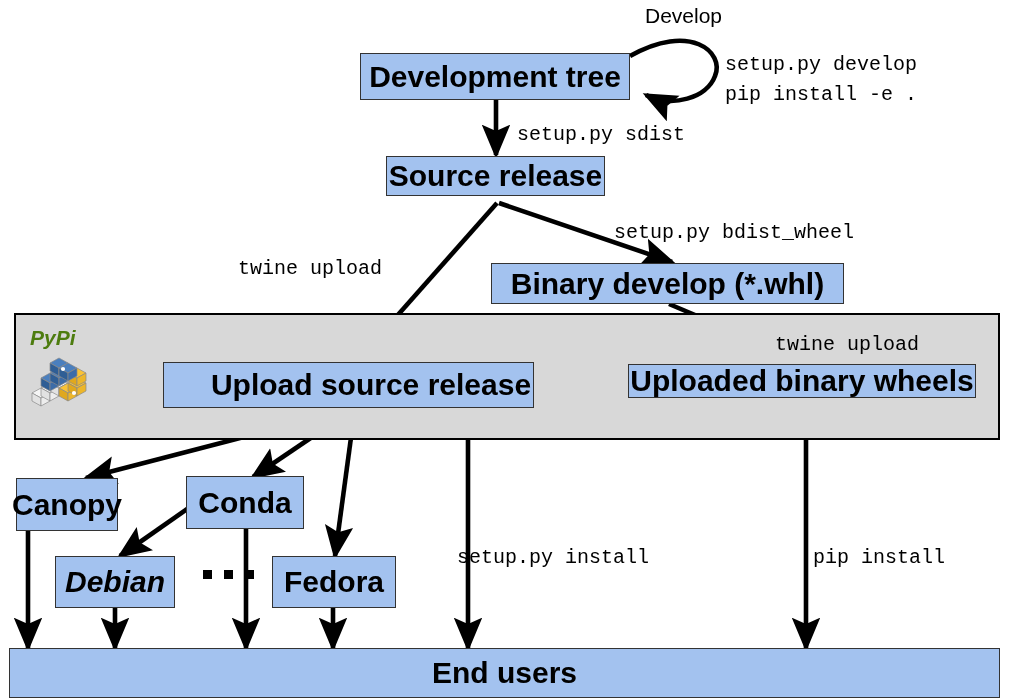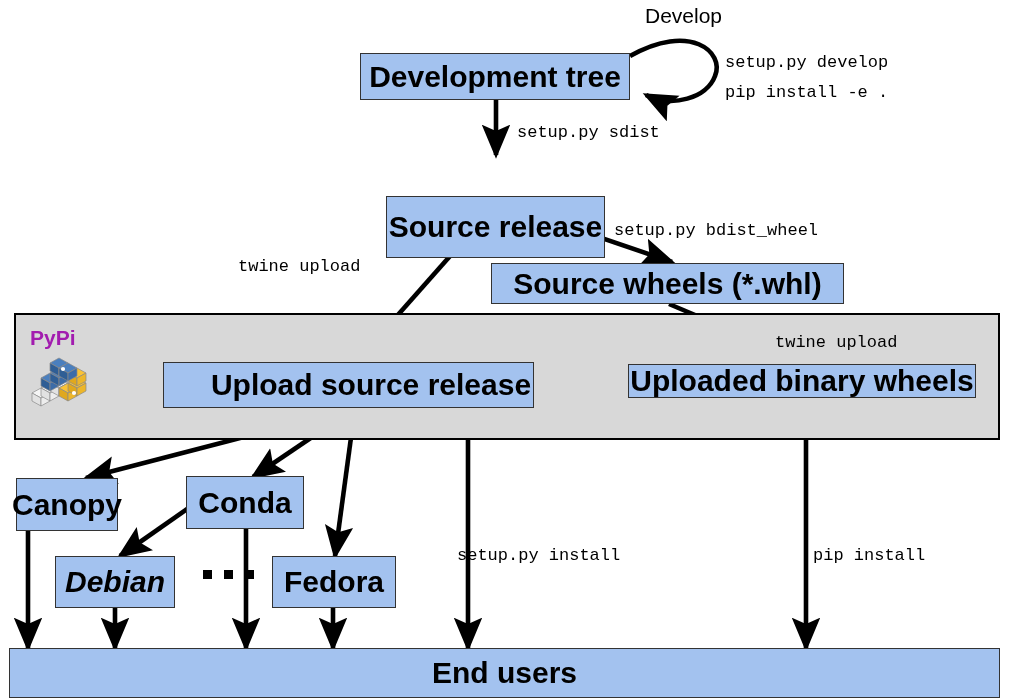--- a/index.html
+++ b/index.html
@@ -27,42 +27,43 @@
   .panel {
     position: absolute;
     background: #d8d8d8;
     border: 2px solid #000000;
     box-sizing: border-box;
   }
   .panel-title {
     position: absolute;
     font-weight: bold;
     font-size: 21px;
-    color: #a21caf;
-    font-family: "Liberation Sans", sans-serif;
+    color: #4d7c0f;
+    font-family: "Liberation Sans", sans-serif;
+    font-style: italic;
   }
   .node {
     position: absolute;
     background: #a3c2ef;
     border: 1.5px solid #333333;
     box-sizing: border-box;
     display: flex;
     align-items: center;
     justify-content: center;
     color: #000000;
     font-weight: bold;
     font-family: "Liberation Sans", sans-serif;
     white-space: nowrap;
     z-index: 5;
   }
   .node.n-big   { font-size: 30px; }
   .edge-label {
     position: absolute;
     font-family: "Liberation Mono", monospace;
-    font-size: 17px;
+    font-size: 20px;
     color: #000000;
     white-space: pre;
     line-height: 1.28;
     z-index: 6;
   }
   .edge-label.sans {
     font-family: "Liberation Sans", sans-serif;
     font-size: 21px;
   }
   .dots {
@@ -174,23 +175,23 @@
         <path d="M40,16 L49,11 L49,19 L40,24 z" fill="#3c6ca8"></path>
       </g>
 
       <circle cx="35" cy="12" r="2.1" fill="#ffffff" stroke="none"></circle>
       <circle cx="46" cy="36" r="2.1" fill="#ffffff" stroke="none"></circle>
     </g>
   </svg>
 
   <div class="node n-big" style="left:360px; top:53px; width:270px; height:47px;">Development  tree</div>
 
-  <div class="node n-big" style="left:386px; top:156px; width:219px; height:62px;margin-top:40px;">Source release</div>
-
-  <div class="node n-big" style="left:491px; top:263px; width:353px; height:41px;">Source wheels (*.whl)</div>
+  <div class="node n-big" style="left:386px; top:156px; width:219px; height:40px;">Source release</div>
+
+  <div class="node n-big" style="left:491px; top:263px; width:353px; height:41px;">Binary develop (*.whl)</div>
 
   <div class="node n-big" style="left:163px; top:362px; width:371px; height:46px;padding-left:45px;">Upload source release</div>
 
   <div class="node n-big" style="left:628px; top:364px; width:348px; height:34px;">Uploaded binary wheels</div>
 
   <div class="node n-big" style="left:16px; top:478px; width:102px; height:53px;">Canopy</div>
 
   <div class="node n-big" style="left:186px; top:476px; width:118px; height:53px;">Conda</div>
 
   <div class="node n-big" style="left:55px; top:556px; width:120px; height:52px;font-style:italic;">Debian</div>

